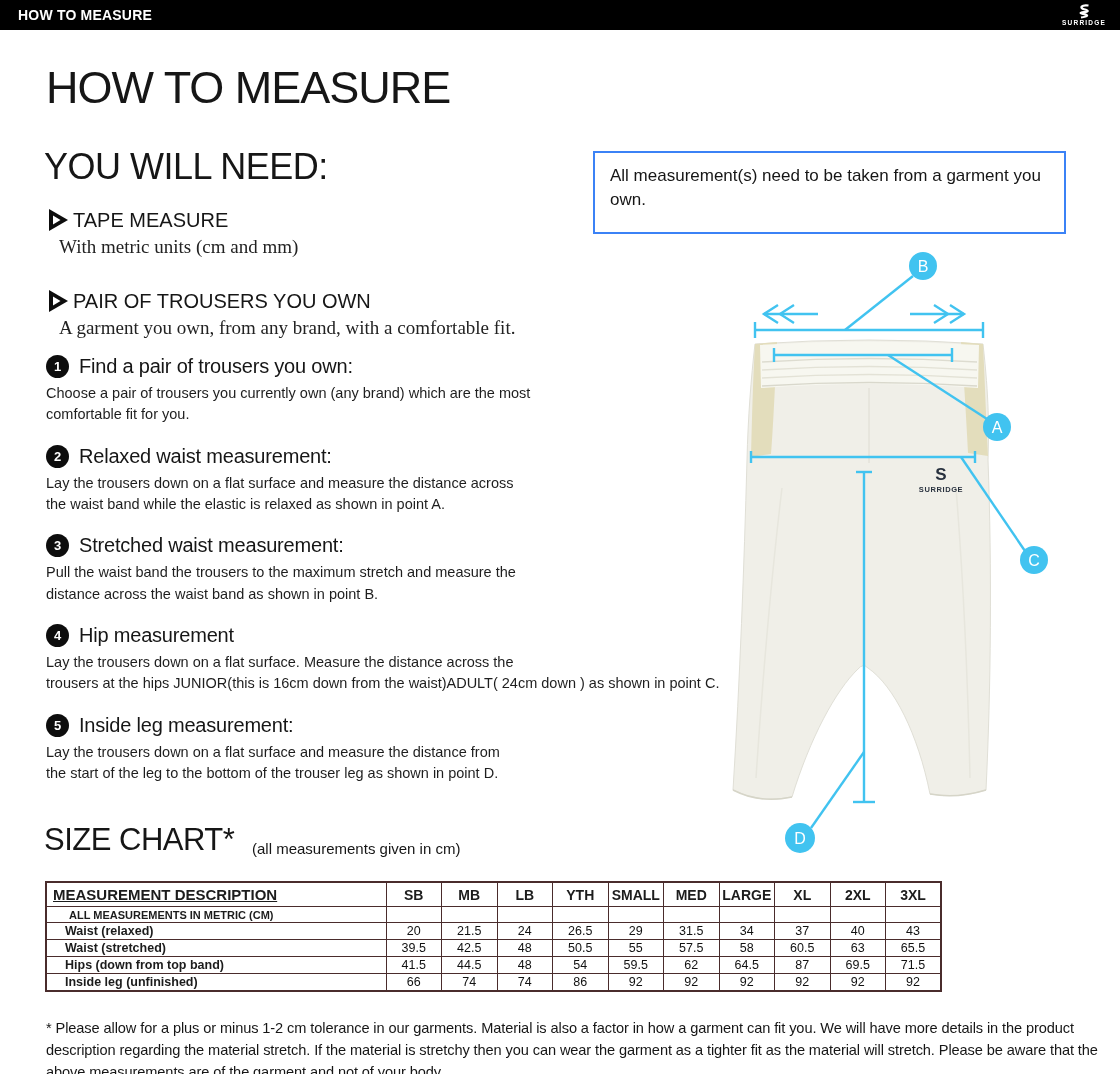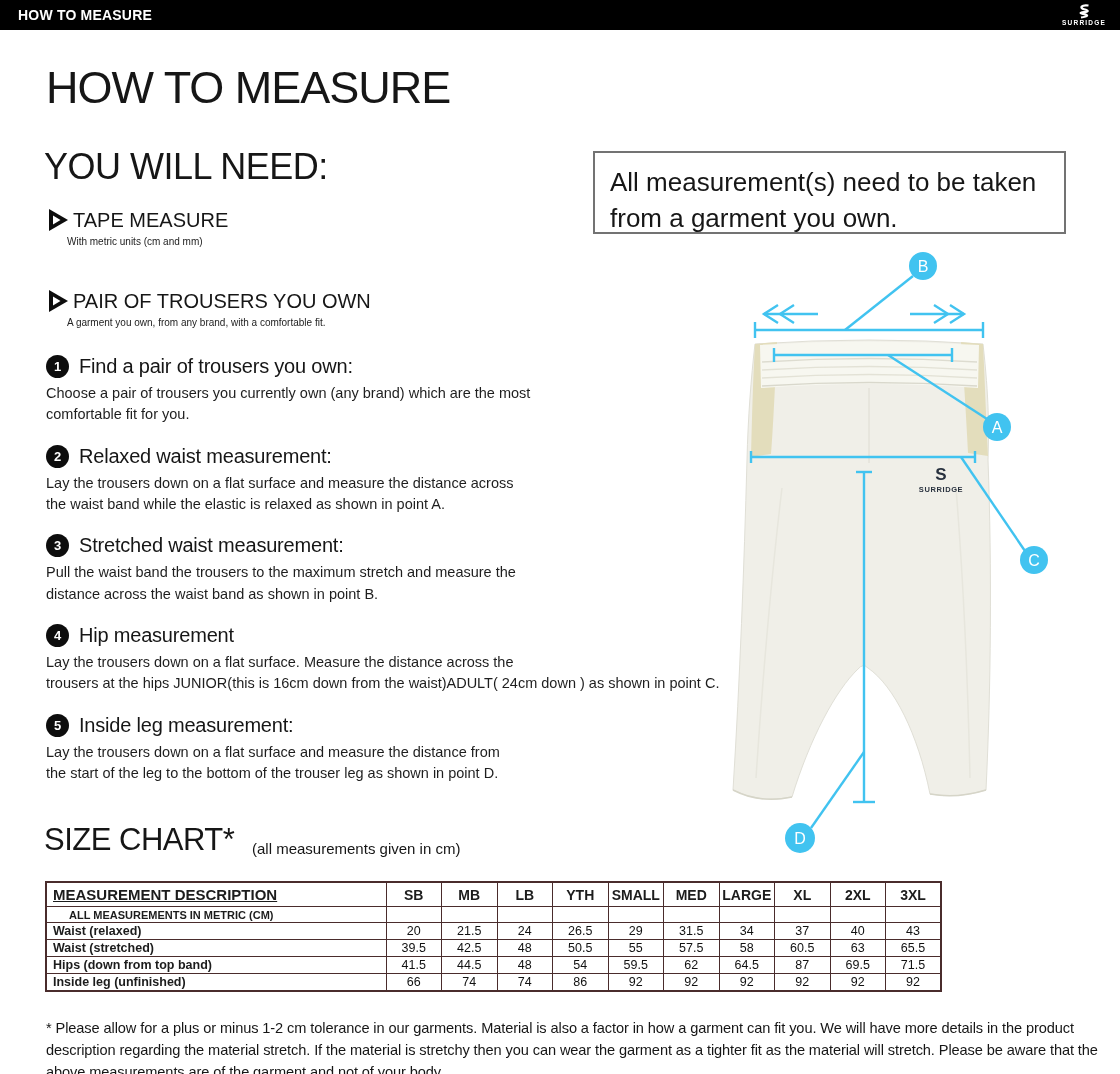--- a/index.html
+++ b/index.html
@@ -15,46 +15,46 @@
   .brand-name { color:#fff; font-size:6.5px; font-weight:700; letter-spacing:1.2px; margin-top:1px; }
 
   
   .h1 { position:absolute; left:46px; top:62px; font-size:45px; letter-spacing:-1px; color:#161616; }
   .h2 { position:absolute; left:44px; top:146px; font-size:36px; letter-spacing:-.5px; color:#161616; }
 
   
   .need-item { position:absolute; left:48px; }
   .need-row { display:flex; align-items:center; gap:4px; }
   .need-label { font-size:20px; color:#161616; }
-  .need-desc { font-size:10px; color:#222; margin-top:4px; margin-left:19px; }
+  .need-desc { font-size:19px; color:#222; margin-top:4px; margin-left:11px;font-family:Liberation Serif, serif; }
 
   
   .steps { position:absolute; left:46px; top:355px; width:690px; }
   .step { margin-bottom:19px; }
   .step-head { display:flex; align-items:center; gap:10px; }
   .step-num { width:23px; height:23px; border-radius:50%; background:#0d0d0d; color:#fff; font-size:13px; font-weight:700; display:inline-flex; align-items:center; justify-content:center; flex:0 0 23px; }
   .step-title { font-size:20px; color:#161616; letter-spacing:-.2px; }
   .step-body { font-size:14.5px; line-height:1.47; color:#1e1e1e; margin-top:5px; white-space:pre-line; }
 
   
-  .note-box { position:absolute; left:593px; top:151px; width:473px; height:83px; border:2px solid #737373; padding:11px 15px; font-size:26px; line-height:1.4; color:#161616; }
+  .note-box { position:absolute; left:593px; top:151px; width:473px; height:83px; border:2px solid #3b82f6; padding:11px 15px; font-size:17px; line-height:1.4; color:#161616; }
 
   
   .diagram { position:absolute; left:698px; top:238px; width:422px; height:648px; }
 
   
   .size-chart-head { position:absolute; left:44px; top:822px; font-size:31px; letter-spacing:-.5px; color:#161616; }
   .size-chart-sub { position:absolute; left:252px; top:840px; font-size:15px; color:#161616; }
   table.size-chart { position:absolute; left:45px; top:881px; width:897px; border-collapse:collapse; table-layout:fixed; background:#fff; }
   table.size-chart th, table.size-chart td { border:1.5px solid #4a2c2c; }
   table.size-chart { border:2px solid #4a2c2c; }
   th.desc-col { width:340px; text-align:left; padding:3px 6px; font-size:15px;text-decoration:underline; }
   th.size-col { font-size:14px; padding:3px 2px; text-align:center; }
   td.metric-note { font-size:11px; font-weight:700; padding:1px 22px; }
-  td.row-label { font-size:12.5px; font-weight:700; padding:1px 6px; }
+  td.row-label { font-size:12.5px; font-weight:700; padding:1px 18px; }
   td.size-val { font-size:12.5px; text-align:center; padding:1px 6px; color:#111; }
   tr.metric-row td { height:16px; }
   tr.data-row td { height:17px; }
 
   .footnote { position:absolute; left:46px; top:1018px; width:1054px; font-size:14.6px; line-height:1.5; color:#161616; letter-spacing:-.1px; }
 
   svg text { font-family:"Liberation Sans", sans-serif; }
 </style>
 </head>
 <body>

